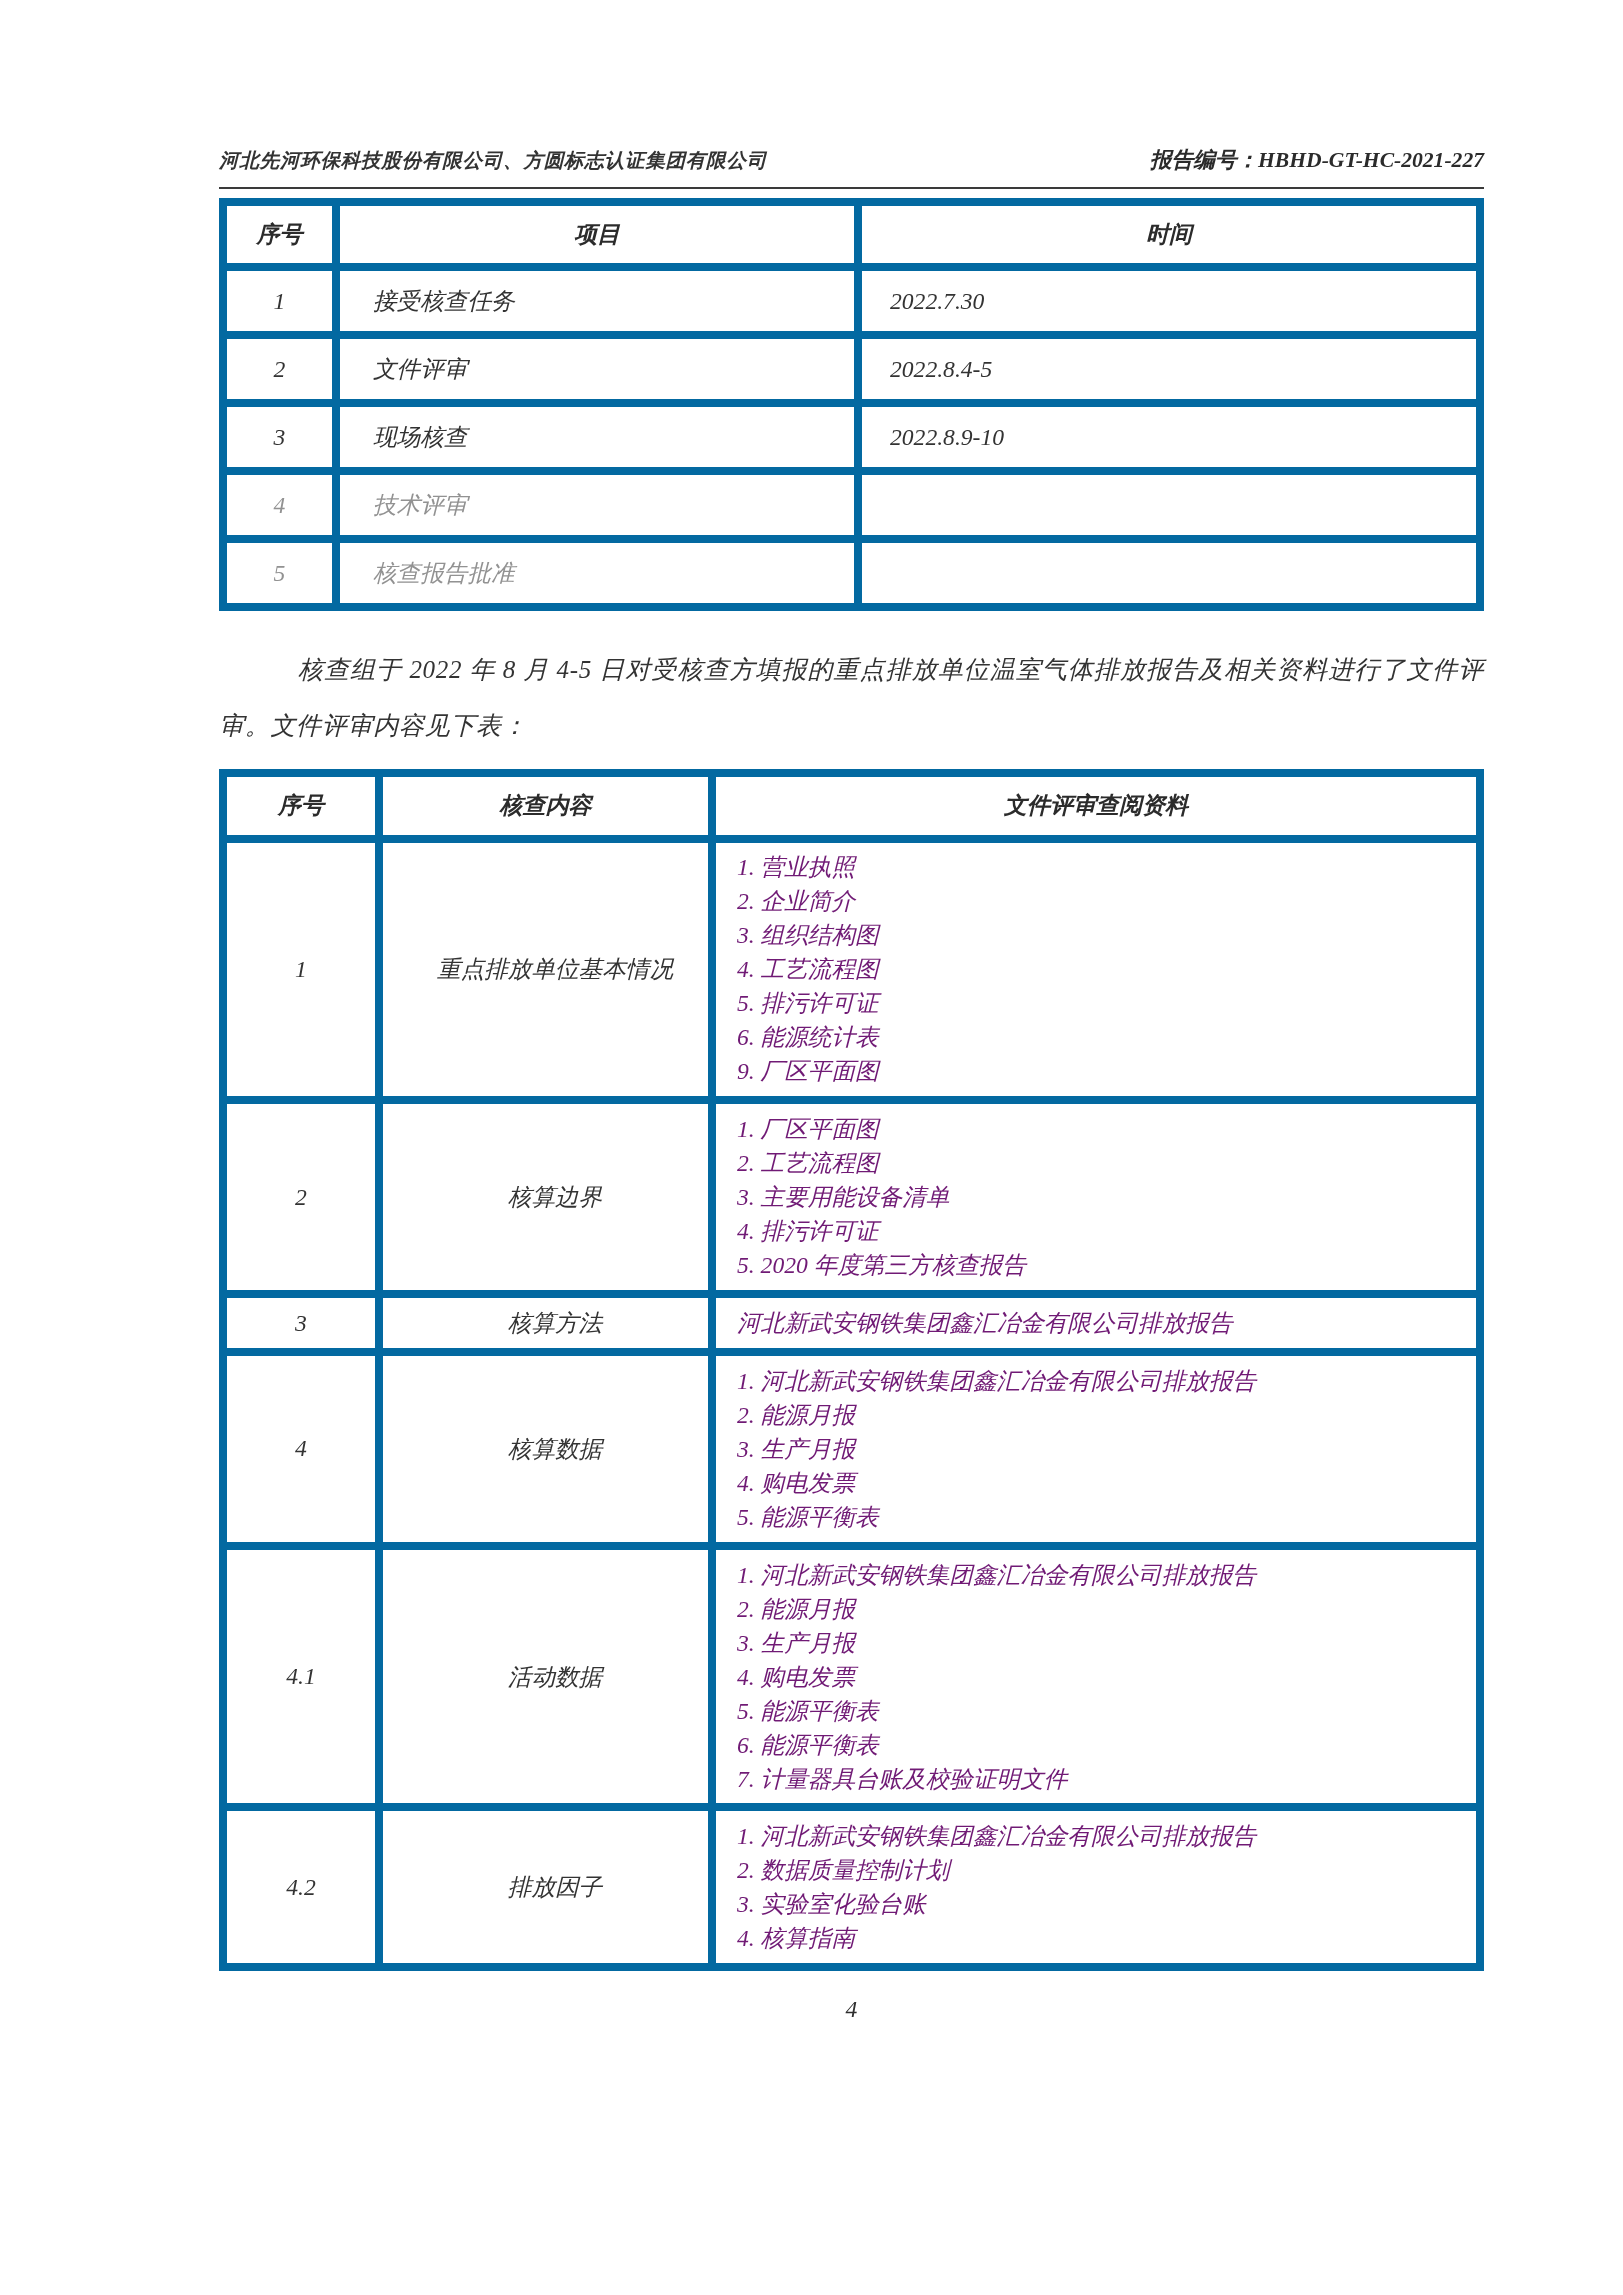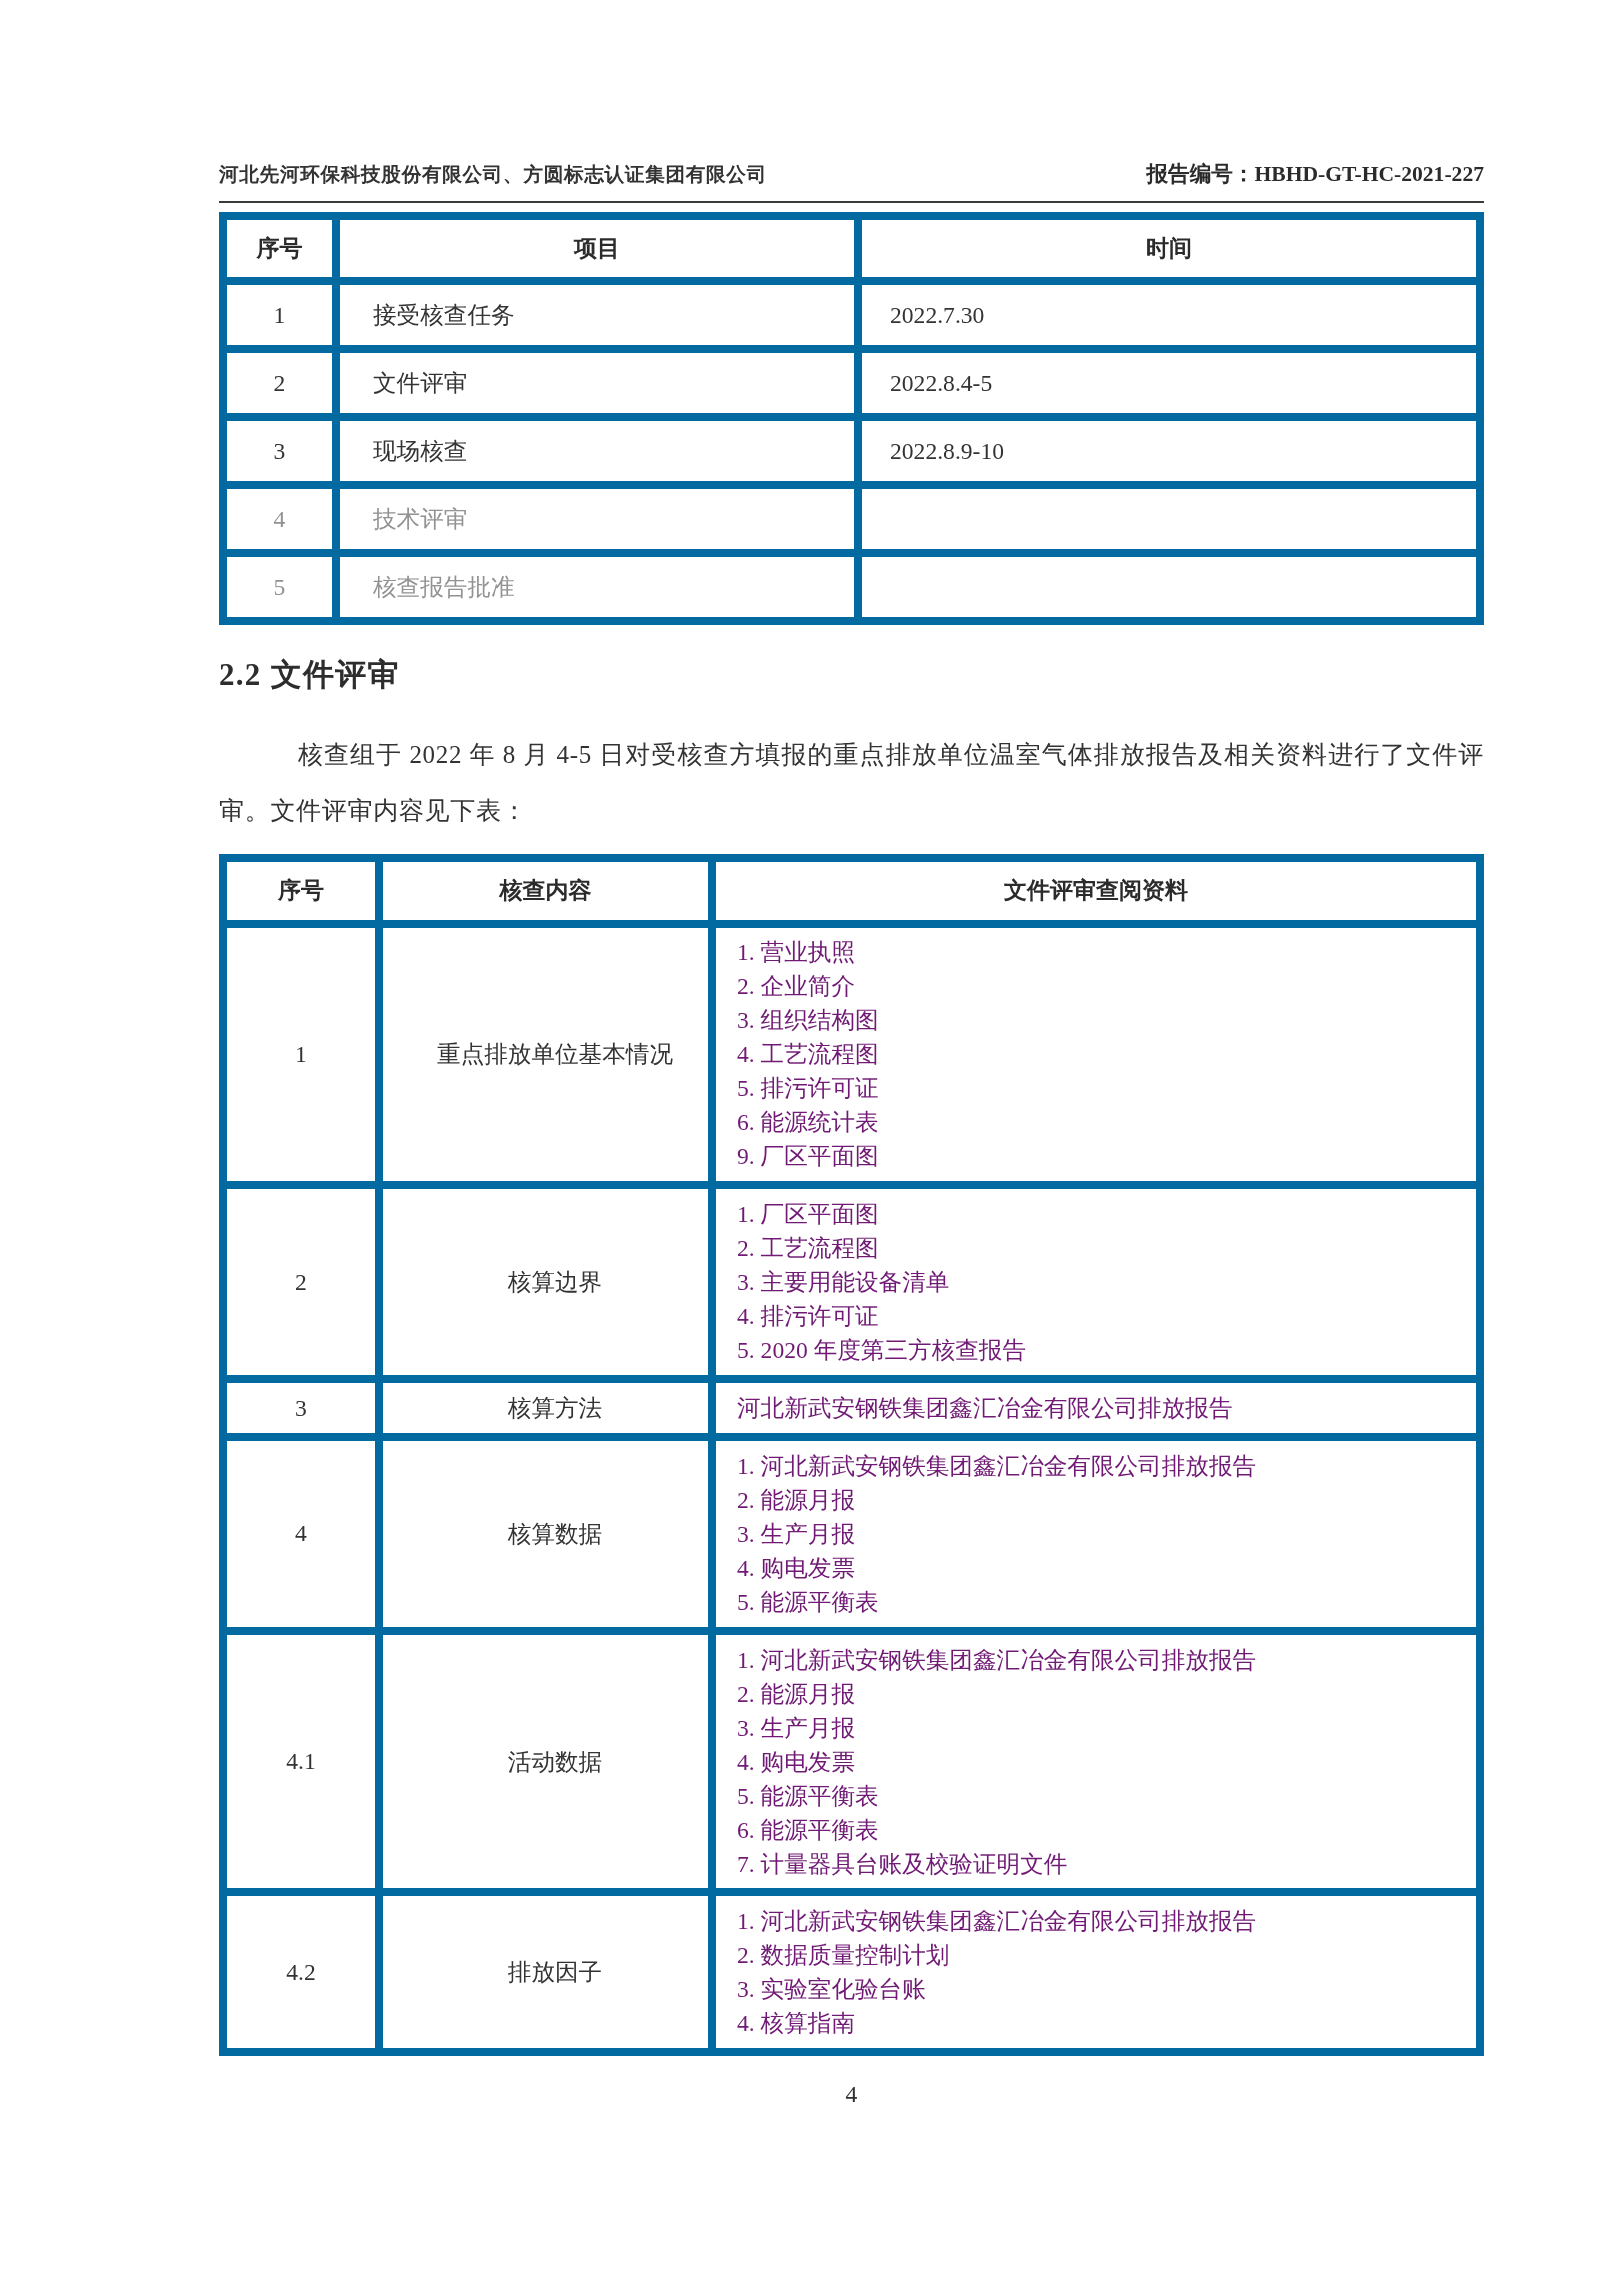--- a/index.html
+++ b/index.html
@@ -12,22 +12,23 @@
     width: 1623px;
     height: 2295px;
     background: #ffffff;
     font-family: "Liberation Serif", "DejaVu Serif", serif;
     color: #2f2f2f;
     overflow: hidden;
   }
   #content {
     position: absolute;
     left: 219px;
-    top: 159px;
+    top: 145px;
     width: 1265px;
+    font-style: italic;
   }
   
   .doc-header {
     display: flex;
     justify-content: space-between;
     align-items: flex-end;
     border-bottom: 2.6px solid #3a3a3a;
     padding-bottom: 13px;
   }
   .doc-header .company {
@@ -166,21 +167,20 @@
             <td class="cell-time"></td>
           </tr>
           <tr class="dim">
             <td class="cell-no">5</td>
             <td class="cell-item">核查报告批准</td>
             <td class="cell-time"></td>
           </tr>
         </tbody>
     </table>
 
-    <div class="section-title">2.2 文件评审</div>
     <div class="body-paragraph">核查组于 2022 年 8 月 4-5 日对受核查方填报的重点排放单位温室气体排放报告及相关资料进行了文件评审。文件评审内容见下表：</div>
 
 
     <table class="review-table">
       <colgroup>
         <col class="col-no">
           <col class="col-content">
           <col>
       </colgroup>
       <thead>

